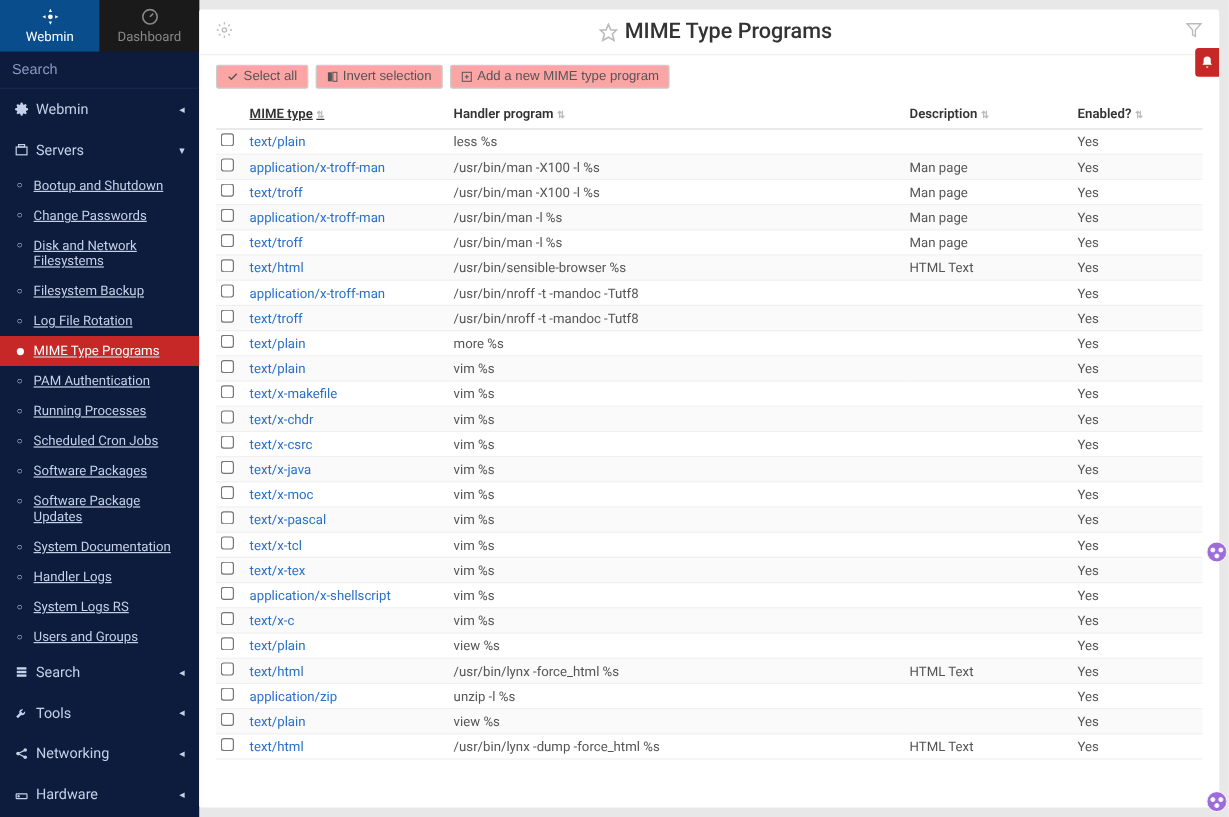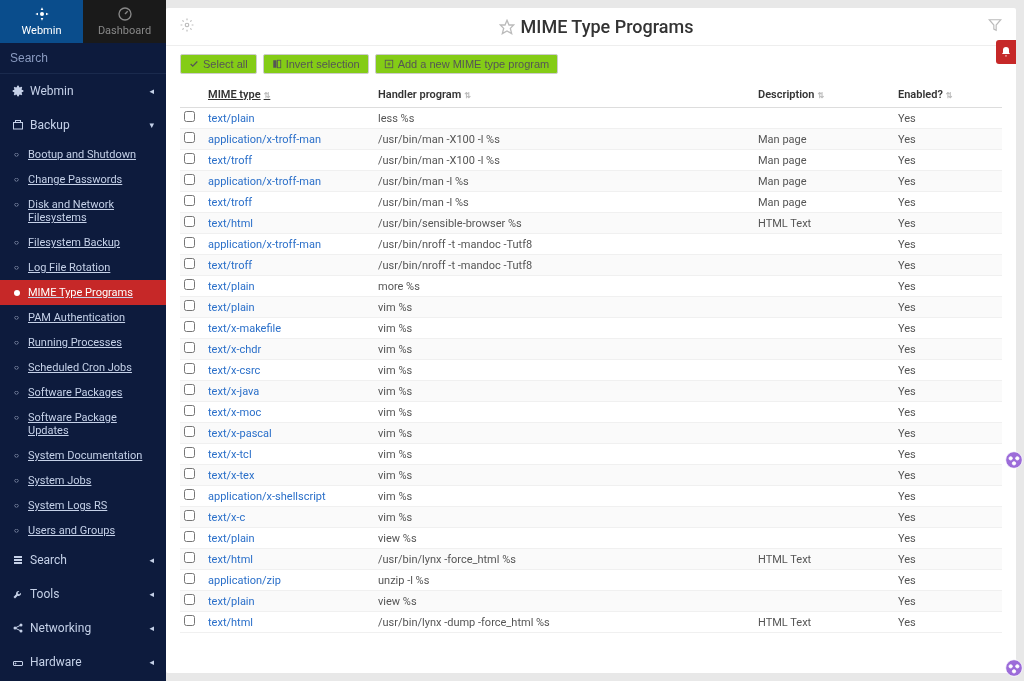--- a/index.html
+++ b/index.html
@@ -22,21 +22,21 @@
 .nav-sub li::before { content: "○"; position: absolute; left: 14px; font-size: 8px; top: 8px; }
 .nav-sub li.active { background: #c62828; color: #fff; }
 .nav-sub li.active::before { content: ""; position: absolute; left: 14px; top: 10px; width: 6px; height: 6px; background: #fff; border-radius: 50%; }
 .main { flex: 1; background: #fff; margin: 8px 8px 8px 0; border-radius: 2px; overflow: hidden; display: flex; flex-direction: column; position: relative; }
 .page-header { display: flex; align-items: center; padding: 8px 14px; border-bottom: 1px solid #eee; }
 .page-header .gear { color: #bbb; margin-right: 10px; }
 .page-header .title-wrap { flex: 1; text-align: center; display: flex; align-items: center; justify-content: center; gap: 6px; }
 .page-header h1 { font-size: 18px; font-weight: 500; color: #333; }
 .page-header .filter { color: #bbb; }
 .toolbar { display: flex; gap: 6px; padding: 8px 14px; }
-.btn-small { border: 1px solid #ccc; background: #84cc16; padding: 3px 8px; font-size: 11px; cursor: pointer; border-radius: 2px; display: inline-flex; align-items: center; gap: 4px; color: #555; }
+.btn-small { border: 1px solid #ccc; background: #fca5a5; padding: 3px 8px; font-size: 11px; cursor: pointer; border-radius: 2px; display: inline-flex; align-items: center; gap: 4px; color: #555; }
 .btn-small svg { width: 10px; height: 10px; }
 .table-wrap { flex: 1; overflow-y: auto; padding: 0 14px 14px; }
 table { width: 100%; border-collapse: collapse; font-size: 11px; }
 thead th { text-align: left; padding: 6px 4px; font-weight: 600; color: #333; border-bottom: 1px solid #ddd; position: relative; }
 thead th .sort { color: #bbb; font-size: 8px; margin-left: 3px; }
 tbody td { padding: 3px 4px; border-bottom: 1px solid #f0f0f0; color: #555; }
 tbody tr:nth-child(even) { background: #fafafa; }
 tbody tr.hl { background: #eaf3ff; }
 tbody td a { color: #2a6fc9; text-decoration: none; }
 .col-check { width: 24px; }
@@ -85,37 +85,37 @@
             <path d="M19.4 15a1.65 1.65 0 00.33 1.82l.06.06a2 2 0 11-2.83 2.83l-.06-.06a1.65 1.65 0 00-1.82-.33 1.65 1.65 0 00-1 1.51V21a2 2 0 01-4 0v-.09A1.65 1.65 0 009 19.4a1.65 1.65 0 00-1.82.33l-.06.06a2 2 0 11-2.83-2.83l.06-.06a1.65 1.65 0 00.33-1.82 1.65 1.65 0 00-1.51-1H3a2 2 0 010-4h.09A1.65 1.65 0 004.6 9a1.65 1.65 0 00-.33-1.82l-.06-.06a2 2 0 112.83-2.83l.06.06a1.65 1.65 0 001.82.33H9a1.65 1.65 0 001-1.51V3a2 2 0 014 0v.09a1.65 1.65 0 001 1.51 1.65 1.65 0 001.82-.33l.06-.06a2 2 0 112.83 2.83l-.06.06a1.65 1.65 0 00-.33 1.82V9a1.65 1.65 0 001.51 1H21a2 2 0 010 4h-.09a1.65 1.65 0 00-1.51 1z"></path>
           </svg>
           <span>Webmin</span>
           <span class="chevron">◂</span>
         </div>
         <div class="nav-section">
           <svg viewBox="0 0 24 24" fill="none" stroke="currentColor" stroke-width="2">
             <rect x="3" y="7" width="18" height="13"></rect>
             <rect x="7" y="3" width="10" height="4"></rect>
           </svg>
-          <span>Backup</span>
+          <span>Servers</span>
           <span class="chevron">▾</span>
         </div>
         <ul class="nav-sub">
           <li>Bootup and Shutdown</li>
           <li>Change Passwords</li>
           <li>Disk and Network Filesystems</li>
           <li>Filesystem Backup</li>
           <li>Log File Rotation</li>
           <li class="active">MIME Type Programs</li>
           <li>PAM Authentication</li>
           <li>Running Processes</li>
           <li>Scheduled Cron Jobs</li>
           <li>Software Packages</li>
           <li>Software Package Updates</li>
           <li>System Documentation</li>
-          <li>System Jobs</li>
+          <li>Handler Logs</li>
           <li>System Logs RS</li>
           <li>Users and Groups</li>
         </ul>
         <div class="nav-section">
           <svg viewBox="0 0 24 24" fill="currentColor">
             <rect x="4" y="4" width="16" height="4"></rect>
             <rect x="4" y="10" width="16" height="4"></rect>
             <rect x="4" y="16" width="16" height="4"></rect>
           </svg>
           <span>Search</span>

